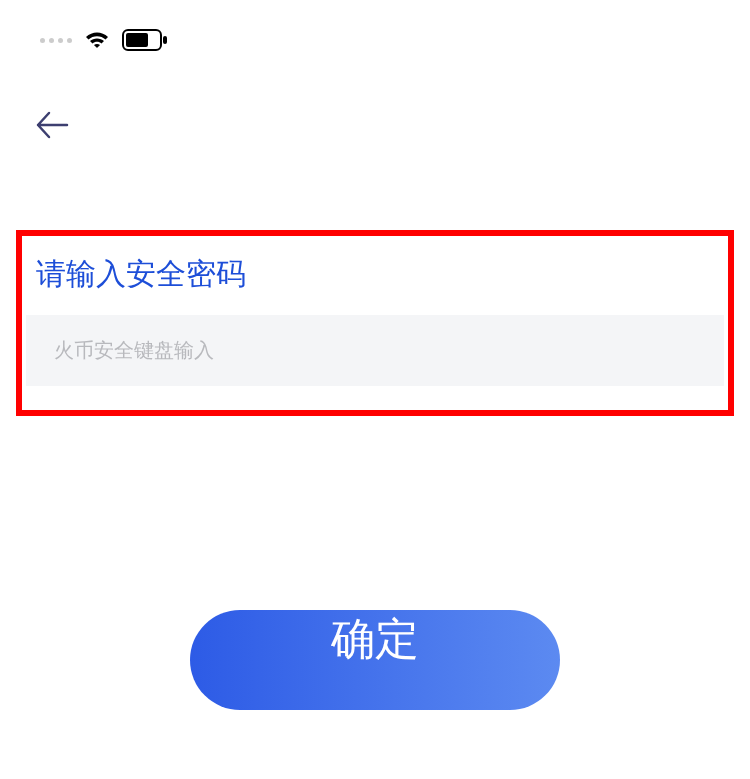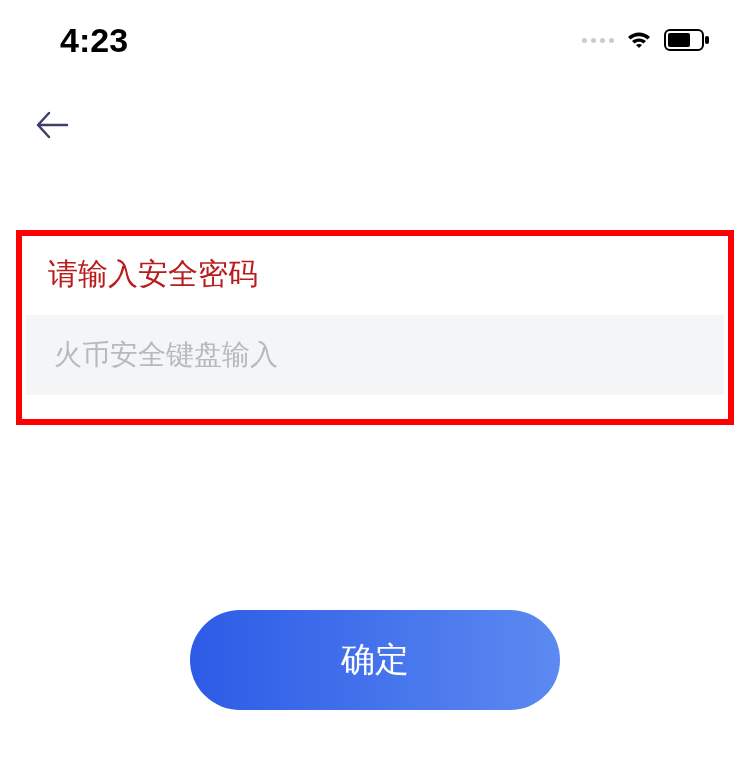--- a/index.html
+++ b/index.html
@@ -86,66 +86,65 @@
     }
     
     .highlight-box {
       border: 6px solid #ff0000;
       margin: 60px 16px 0 16px;
       padding: 18px 0 24px 0;
     }
     
     .field-label {
       font-size: 30px;
-      color: #b91c1c;
-      padding: 0 14px 20px 26px;
+      color: #1d4ed8;
+      padding: 0 14px 20px 14px;
     }
     
     .input-wrapper {
       background: #f4f5f7;
       margin: 0 4px;
       padding: 24px 28px;
     }
     
     .password-input {
       width: 100%;
       border: none;
       background: transparent;
-      font-size: 28px;
+      font-size: 20px;
       color: #333;
       outline: none;
     }
     
     .password-input::placeholder {
       color: #b8b9bd;
     }
     
     .confirm-btn {
       position: absolute;
       left: 50%;
       transform: translateX(-50%);
       top: 610px;
       width: 370px;
       height: 100px;
       border-radius: 50px;
       background: linear-gradient(90deg, #2d5be6 0%, #5c8af1 100%);
       color: #ffffff;
-      font-size: 34px;
+      font-size: 44px;
       border: none;
       cursor: pointer;
       display: flex;
-      align-items: center;
+      align-items: flex-start;
       justify-content: center;
     }
   </style>
 </head>
 <body>
 
 <div class="status-bar">
-  <div class="status-time">4:23</div>
   <div class="status-right">
     <div class="dots">
       <div class="dot"></div>
       <div class="dot"></div>
       <div class="dot"></div>
       <div class="dot"></div>
     </div>
     <div class="wifi-icon">
       <svg width="30" height="22" viewBox="0 0 30 22">
         <path d="M15 19 C15 19 18 16 18 16 C16.5 14.5 13.5 14.5 12 16 C12 16 15 19 15 19 Z" fill="#000"></path>

